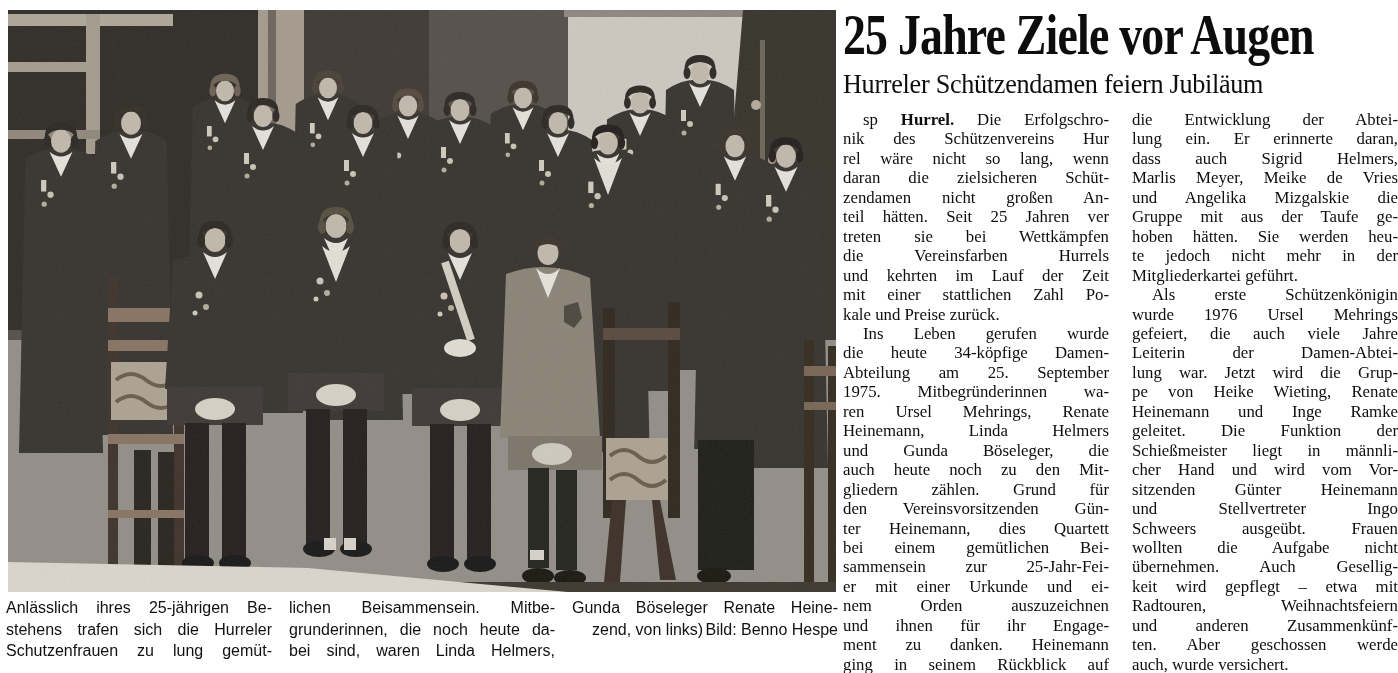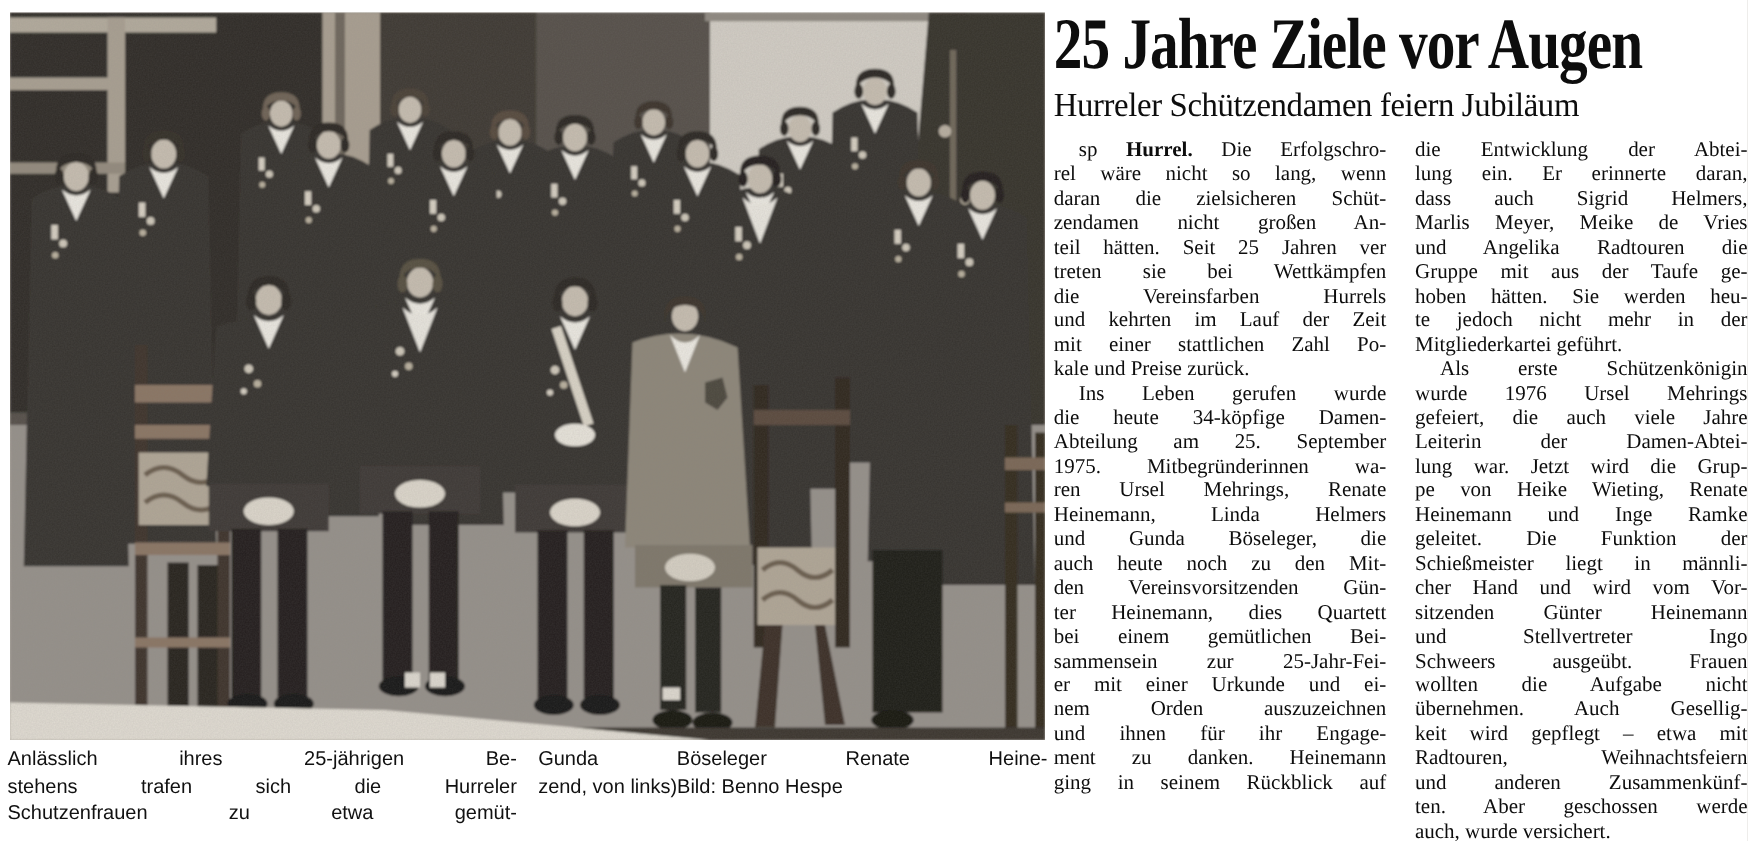--- a/index.html
+++ b/index.html
@@ -12,21 +12,21 @@
   .photo svg{display:block;width:100%;height:100%;}
   
   .captions{
     position:absolute;left:6px;top:597px;width:832px;
     display:flex;gap:17px;
     font-family:"Liberation Sans",sans-serif;font-size:16px;line-height:21.5px;
     color:#111;
   }
   .cap-col{flex:1;min-width:0;}
   .cap-col .tline{text-align:justify;text-align-last:justify;}
-  .cap-last{display:flex;align-items:baseline;}
+  .cap-last{display:flex;justify-content:space-between;align-items:baseline;margin-left:20px;}
   .credit{font-size:16px;white-space:nowrap;}
   
   .article{position:absolute;left:843px;top:4px;width:555px;}
   .headline{
     margin:0;font-size:58px;font-weight:bold;line-height:62px;white-space:nowrap;
     letter-spacing:-1px;transform:scaleX(0.79);transform-origin:left top;
   }
   .subhead{
     margin:3px 0 0 0;font-size:27px;font-weight:normal;line-height:30px;
     white-space:nowrap;letter-spacing:-0.3px;transform:scaleX(0.97);transform-origin:left top;
@@ -190,75 +190,82 @@
 
   <rect width="828" height="582" filter="url(#grain)" opacity="0.32" style="mix-blend-mode:multiply"></rect>
   <rect width="828" height="582" filter="url(#grain)" opacity="0.14" style="mix-blend-mode:screen"></rect>
 </svg>
 </div>
 
 <div class="captions">
   <div class="cap-col">
       <div class="tline">Anlässlich ihres 25-jährigen Be-</div>
       <div class="tline">stehens trafen sich die Hurreler</div>
-      <div class="tline">Schutzenfrauen zu etwa gemüt-</div>
+      <div class="tline">Schutzenfrauen zu lung gemüt-</div>
+    </div>
+  <div class="cap-col">
+      <div class="tline">lichen Beisammensein. Mitbe-</div>
+      <div class="tline">grunderinnen, die noch heute da-</div>
+      <div class="tline">bei sind, waren Linda Helmers,</div>
     </div>
   <div class="cap-col">
     <div>
         <div class="tline">Gunda Böseleger Renate Heine-</div>
       </div>
     <div class="cap-last">
       <span>zend, von links)</span>
       <span class="credit">Bild: Benno Hespe</span>
     </div>
   </div>
 </div>
 
 <div class="article">
   <h1 class="headline">25 Jahre Ziele vor Augen</h1>
   <h2 class="subhead">Hurreler Schützendamen feiern Jubiläum</h2>
   <div class="cols">
     <div class="col">
       <div class="tline pind"><span>sp </span><span class="bold">Hurrel.</span><span> Die Erfolgschro-</span></div>
       <div>
+          <div class="tline">nik des Schützenvereins Hur</div>
           <div class="tline">rel wäre nicht so lang, wenn</div>
           <div class="tline">daran die zielsicheren Schüt-</div>
           <div class="tline">zendamen nicht großen An-</div>
           <div class="tline">teil hätten. Seit 25 Jahren ver</div>
           <div class="tline">treten sie bei Wettkämpfen</div>
           <div class="tline">die Vereinsfarben Hurrels</div>
           <div class="tline">und kehrten im Lauf der Zeit</div>
           <div class="tline">mit einer stattlichen Zahl Po-</div>
           <div class="tline pend">kale und Preise zurück.</div>
           <div class="tline pind">Ins Leben gerufen wurde</div>
           <div class="tline">die heute 34-köpfige Damen-</div>
           <div class="tline">Abteilung am 25. September</div>
           <div class="tline">1975. Mitbegründerinnen wa-</div>
           <div class="tline">ren Ursel Mehrings, Renate</div>
           <div class="tline">Heinemann, Linda Helmers</div>
           <div class="tline">und Gunda Böseleger, die</div>
           <div class="tline">auch heute noch zu den Mit-</div>
+          <div class="tline">gliedern zählen. Grund für</div>
           <div class="tline">den Vereinsvorsitzenden Gün-</div>
           <div class="tline">ter Heinemann, dies Quartett</div>
           <div class="tline">bei einem gemütlichen Bei-</div>
           <div class="tline">sammensein zur 25-Jahr-Fei-</div>
           <div class="tline">er mit einer Urkunde und ei-</div>
           <div class="tline">nem Orden auszuzeichnen</div>
           <div class="tline">und ihnen für ihr Engage-</div>
           <div class="tline">ment zu danken. Heinemann</div>
           <div class="tline">ging in seinem Rückblick auf</div>
         </div>
     </div>
     <div class="col">
       <div>
           <div class="tline">die Entwicklung der Abtei-</div>
           <div class="tline">lung ein. Er erinnerte daran,</div>
           <div class="tline">dass auch Sigrid Helmers,</div>
           <div class="tline">Marlis Meyer, Meike de Vries</div>
-          <div class="tline">und Angelika Radtouren die</div>
+          <div class="tline">und Angelika Mizgalskie die</div>
           <div class="tline">Gruppe mit aus der Taufe ge-</div>
           <div class="tline">hoben hätten. Sie werden heu-</div>
           <div class="tline">te jedoch nicht mehr in der</div>
           <div class="tline pend">Mitgliederkartei geführt.</div>
           <div class="tline pind">Als erste Schützenkönigin</div>
           <div class="tline">wurde 1976 Ursel Mehrings</div>
           <div class="tline">gefeiert, die auch viele Jahre</div>
           <div class="tline">Leiterin der Damen-Abtei-</div>
           <div class="tline">lung war. Jetzt wird die Grup-</div>
           <div class="tline">pe von Heike Wieting, Renate</div>

